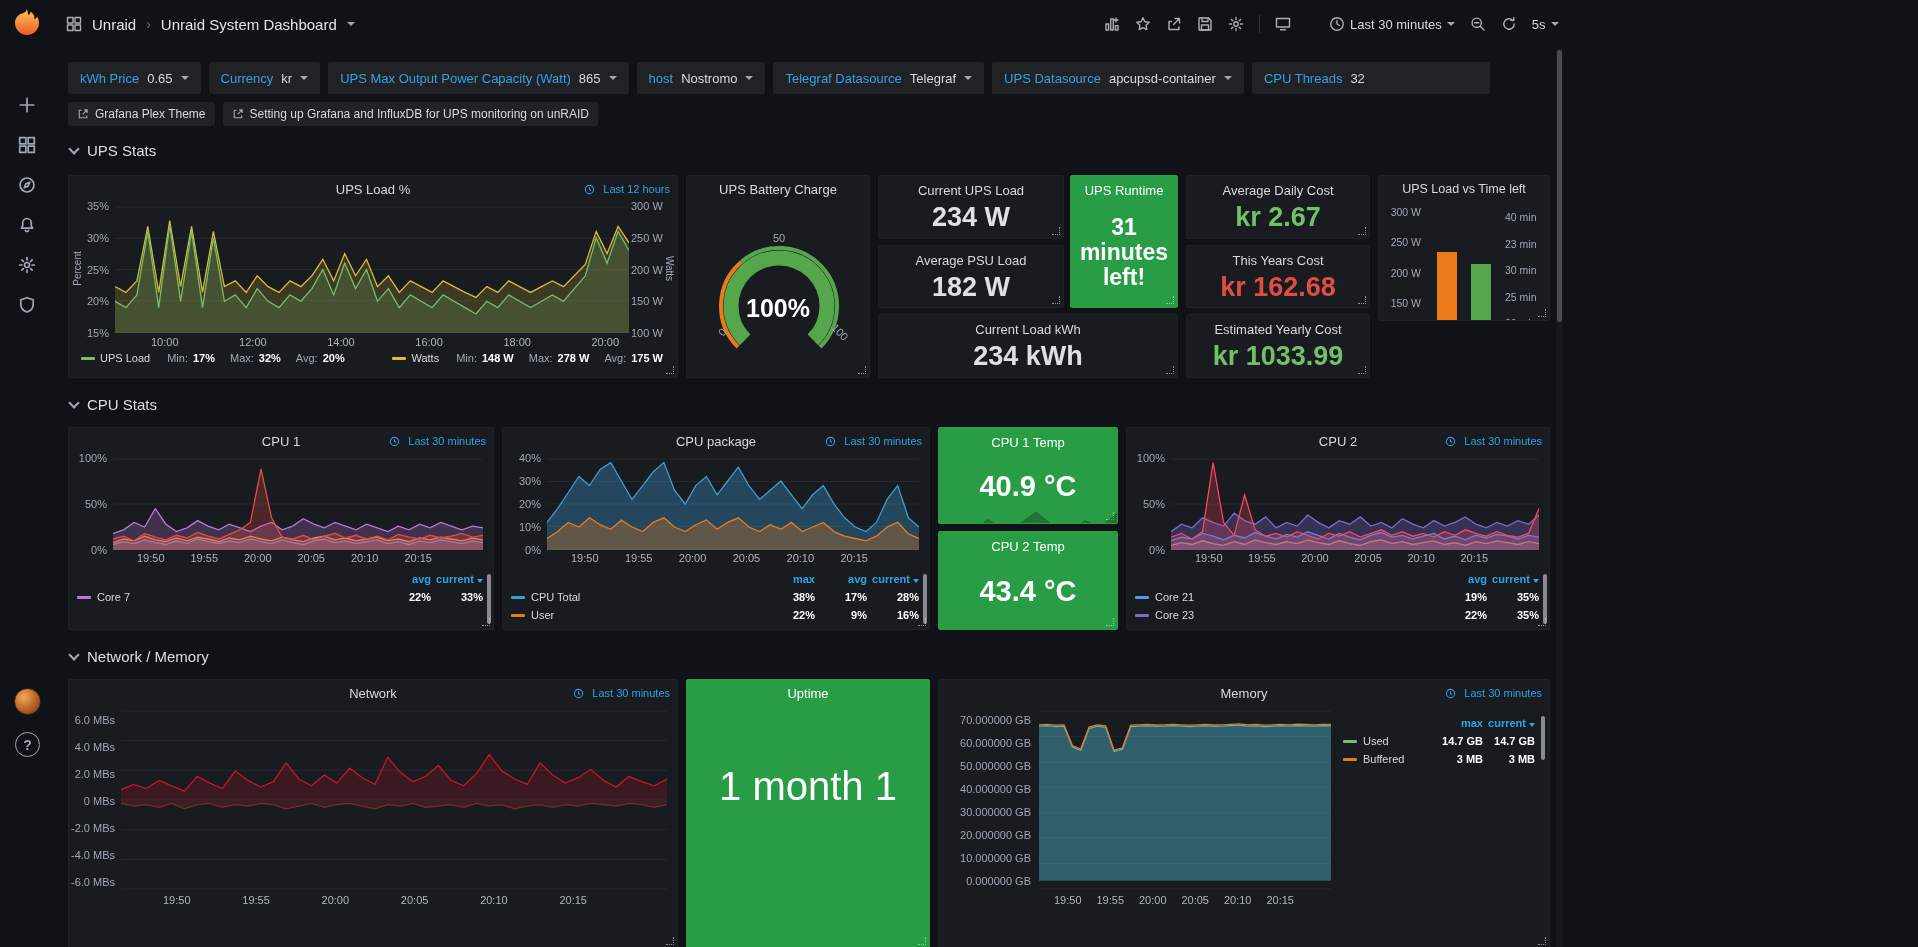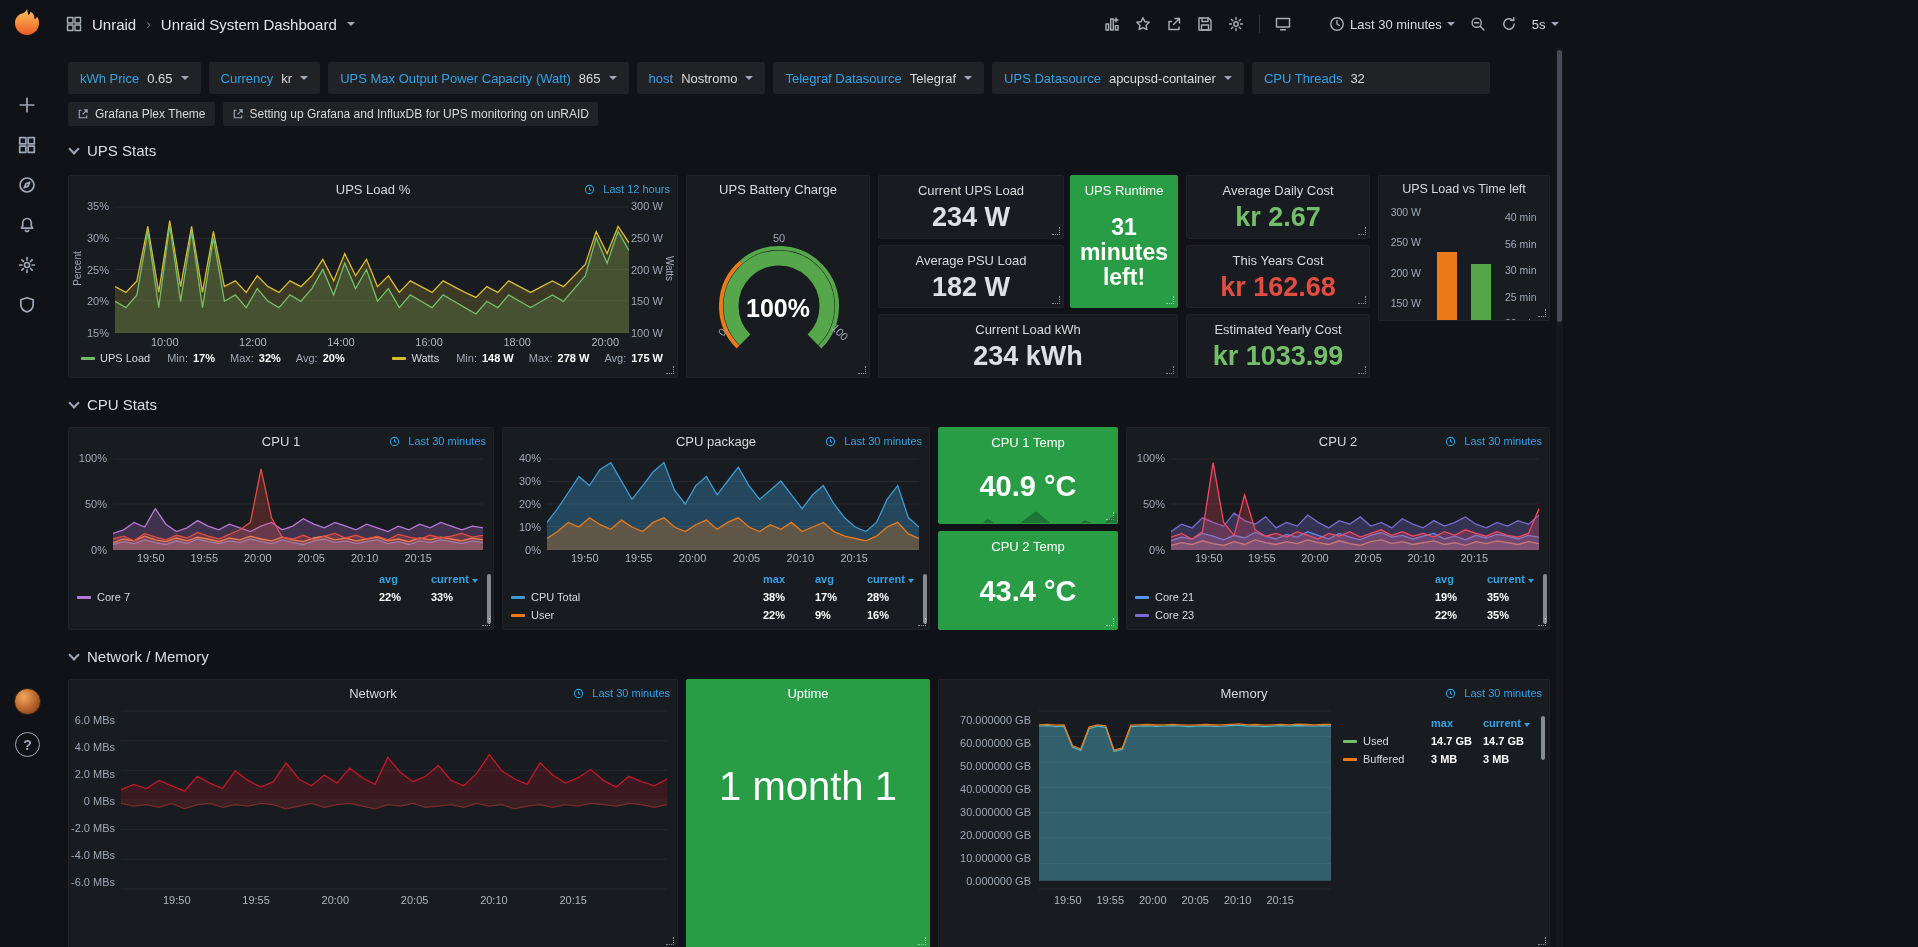--- a/index.html
+++ b/index.html
@@ -54,21 +54,21 @@
   
   .ups-legend{position:absolute;left:12px;right:14px;top:176px;display:flex;justify-content:space-between;align-items:center;font-size:11px}
   .grp{display:flex;align-items:center;gap:5px;white-space:nowrap}
   .dash{width:14px;height:3px;border-radius:1px;display:inline-block}
   .lname{color:#d8d9da;margin-right:2px}
   .lk{color:#9fa7b8;margin-left:10px}
   .lv{color:#fff;font-weight:bold}
   .lt{position:absolute;font-size:11px}
   .lt-head,.lt-row{display:grid;align-items:center;height:18px}
   .lt-head{color:#33a2e5;font-weight:bold}
-  .lt-col{}
+  .lt-col{text-align:right}
   .lt-name{display:flex;align-items:center;gap:6px;color:#d8d9da}
   .lt-val{color:#fff;font-weight:bold}
   .sort-caret{display:inline-block;width:0;height:0;border-left:3px solid transparent;border-right:3px solid transparent;border-top:4px solid #33a2e5;margin-left:3px}
   .lsb{position:absolute;width:4px;border-radius:2px;background:#878b92}
   
   .statp{display:flex;flex-direction:column;align-items:center}
   .stat-title{margin-top:7px;font-size:13px;font-weight:500;color:#d8d9da;z-index:2}
   .green .stat-title{color:#fff}
   .stat-value{flex:1;display:flex;align-items:center;justify-content:center;font-weight:bold;font-size:27px;color:#dee0e3;text-align:center;line-height:1.08;padding:0 6px;z-index:2}
   .spark{position:absolute;left:0;right:0;bottom:0;height:26px;z-index:1}
@@ -392,21 +392,21 @@
     <div class="panel" style="left:1324px;top:127px;width:172px;height:146px">
       <div class="panel-h" style="font-size:12.5px">UPS Load vs Time left</div>
       <div class="yticks left" style="left:2px;width:40px;top:30px;height:103px;font-size:10.5px">
           <span class="tick">300 W</span>
           <span class="tick">250 W</span>
           <span class="tick">200 W</span>
           <span class="tick">150 W</span>
         </div>
       <div class="yticks right" style="right:2px;width:42px;top:35px;height:118px;font-size:10.5px">
           <span class="tick">40 min</span>
-          <span class="tick">56 min</span>
+          <span class="tick">23 min</span>
           <span class="tick">30 min</span>
           <span class="tick">25 min</span>
           <span class="tick">20 min</span>
         </div>
       <div class="bars-plot">
         <div class="bar" style="height: 63.8%; background: rgb(235, 123, 24);"></div>
         <div class="bar" style="height: 54.2%; background: rgb(86, 166, 75);"></div>
       </div>
       <div class="bars-x">
         <span>W</span>

